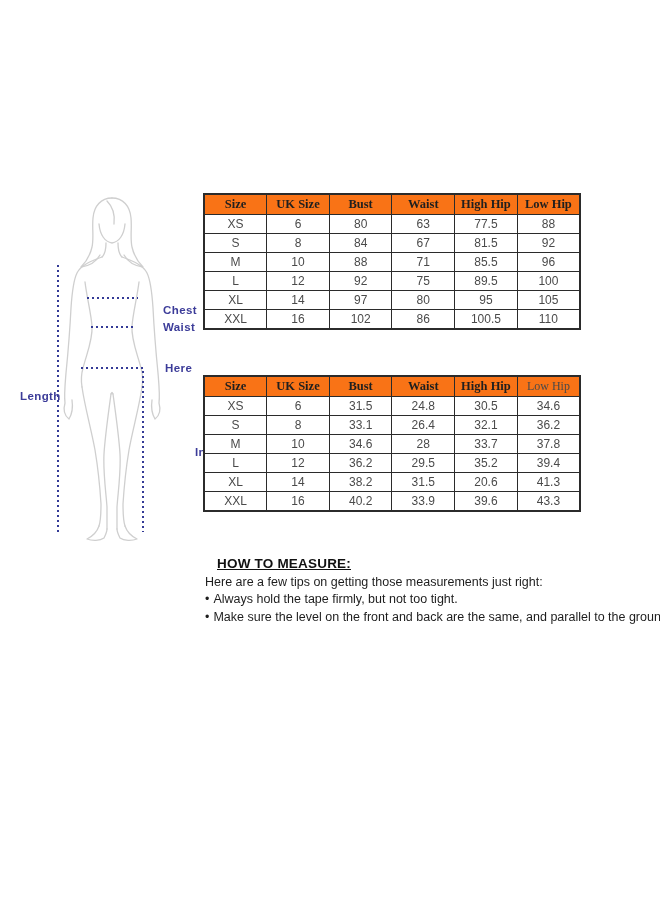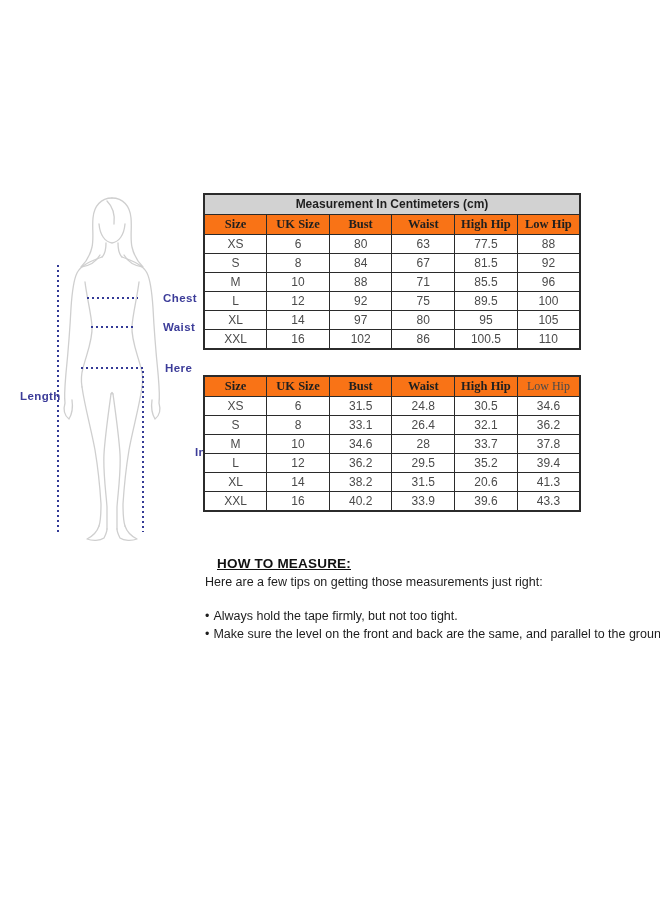--- a/index.html
+++ b/index.html
@@ -17,21 +17,21 @@
   .dot-v{position:absolute;width:2px;
     background-image:repeating-linear-gradient(180deg,#333a96 0 2px,transparent 2px 5px);}
   #chest-line {left:87px;top:297px;width:51px;}
   #waist-line {left:91px;top:326px;width:43px;}
   #hips-line  {left:81px;top:367px;width:62px;}
   #length-line{left:57px;top:265px;height:268px;}
   #inseam-line{left:142px;top:371px;height:161px;}
 
   .fig-label{position:absolute;font-size:11.5px;font-weight:600;color:#3c3c99;
     letter-spacing:.4px;white-space:nowrap;}
-  #chest-label {left:163px;top:292px;}
+  #chest-label {left:163px;top:304px;}
   #waist-label {left:163px;top:321px;}
   #hips-label  {left:165px;top:362px;}
   #length-label{left:20px; top:390px;}
   #inseam-label{left:163px;top:446px;margin-left:32px;}
 
   
   .meas-table{position:absolute;left:203px;width:378px;border-collapse:collapse;
     table-layout:fixed;background:#fff;border:2px solid #2b2b2b;
     font-size:12px;color:#4a4a4a;text-align:center;}
   .meas-table th,.meas-table td{border:1px solid #2b2b2b;padding:0;height:18px;
@@ -42,21 +42,21 @@
     height:19px;line-height:19px;font-family:Liberation Serif, serif;}
   #table-cm{top:193px;}
   #table-in{top:375px;}
   #table-in .col-header:last-child{font-weight:normal;color:#4a4a4a;font-size:12px;}
 
   
   #howto{position:absolute;left:205px;top:556px;width:452px;color:#1d1d1d;font-size:12.5px;}
   #howto-heading{margin:0;font-size:13.5px;font-weight:bold;text-decoration:underline;
     letter-spacing:.2px;color:#111;padding-left:12px;}
   #howto-intro{margin:3px 0 0 0;line-height:17px;}
-  #howto-tips{margin-top:17px;}
+  #howto-tips{}
   .tip-line{line-height:17.5px;white-space:nowrap;}
   .bullet{margin-right:4px;}
 </style>
 </head>
 <body>
 
 <div id="canvas">
 
   <svg id="figure-svg" viewBox="0 0 190 355" aria-hidden="true">
     <g>
@@ -95,23 +95,20 @@
   <div id="hips-line" class="dot-h"></div>
 
   <span id="chest-label" class="fig-label">Chest</span>
   <span id="waist-label" class="fig-label">Waist</span>
   <span id="hips-label" class="fig-label">Here</span>
   <span id="length-label" class="fig-label">Length</span>
   <span id="inseam-label" class="fig-label">Inseam</span>
 
   <table id="table-cm" class="meas-table">
     <thead>
-      <tr>
-        <th class="title-cell" colspan="6">Measurement In Centimeters (cm)</th>
-      </tr>
       <tr>
           <th class="col-header">Size</th>
           <th class="col-header">UK Size</th>
           <th class="col-header">Bust</th>
           <th class="col-header">Waist</th>
           <th class="col-header">High Hip</th>
           <th class="col-header">Low Hip</th>
         </tr>
     </thead>
     <tbody>

